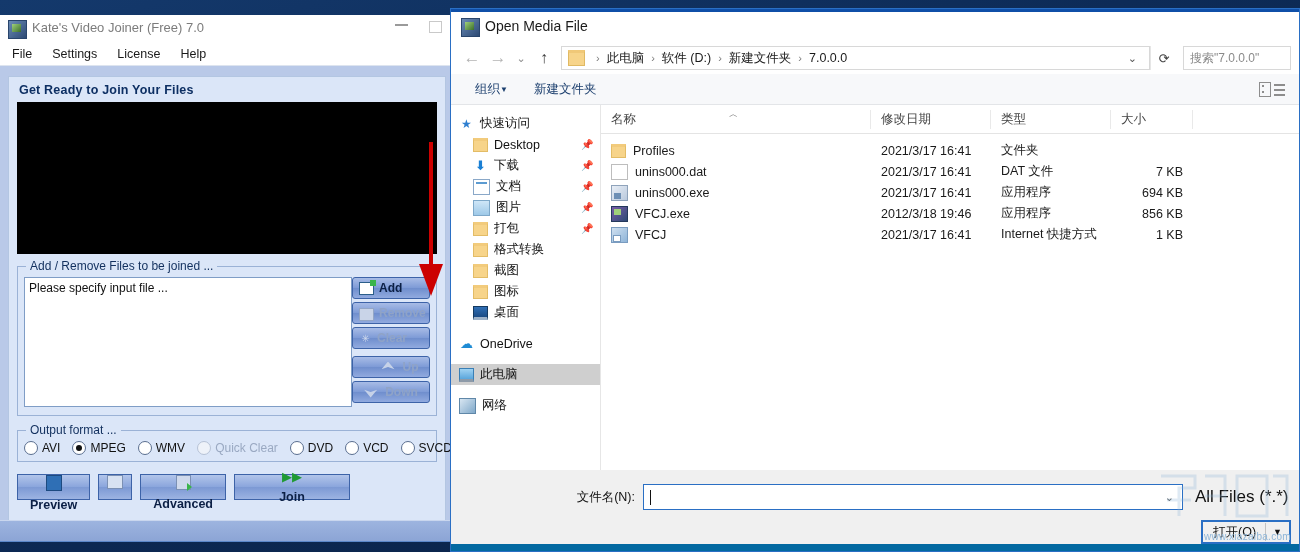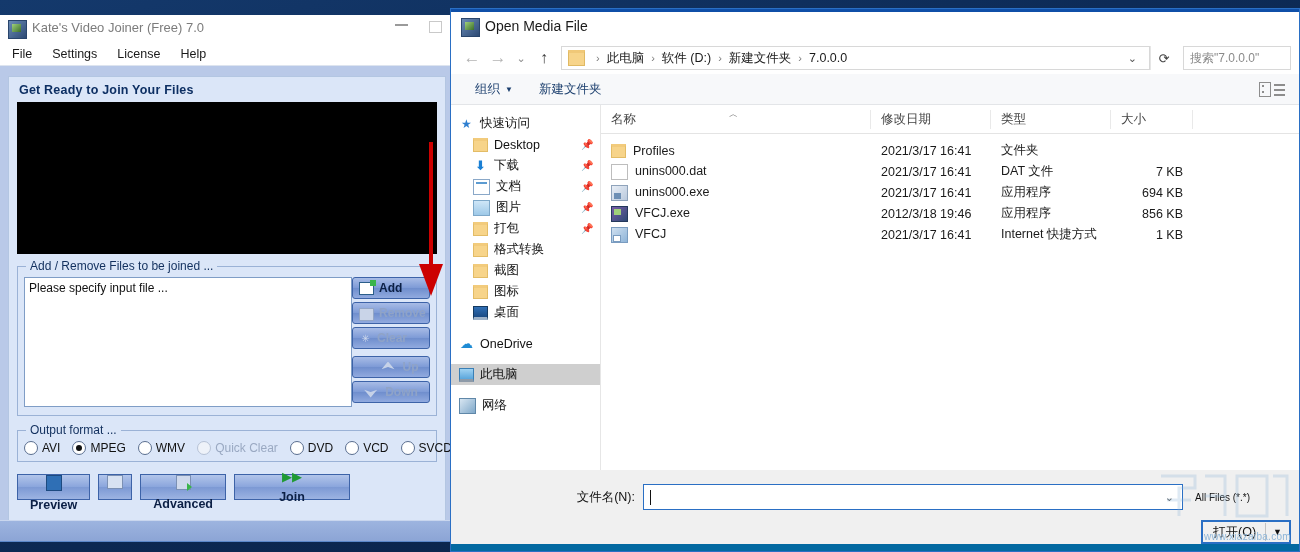--- a/index.html
+++ b/index.html
@@ -106,21 +106,21 @@
   .csep{font-size:11px;color:#7a7a7a;padding:0 7px;}
   #crumb-drop{font-size:11px;color:#555;padding:0 8px;margin-left:auto;}
   #refresh{width:26px;height:24px;display:flex;align-items:center;justify-content:center;
     font-size:13px;color:#444;border-left:1px solid #e6e6e6;}
   #searchbox{width:108px;height:24px;border:1px solid #d8d8d8;background:#fff;margin-left:6px;
     display:flex;align-items:center;padding:0 6px;box-sizing:border-box;}
   #searchbox span{font-size:12px;color:#8a8a8a;white-space:nowrap;overflow:hidden;}
   
   #cmdbar{height:30px;background:#f7f8fa;display:flex;align-items:center;padding:0 0 0 24px;
     border-bottom:1px solid #e3e5e8;position:relative;}
-  .cmd{font-size:12.5px;color:#1c3f6e;margin-right:26px;display:flex;align-items:center;gap:5px;cursor:default;}
+  .cmd{font-size:12.5px;color:#1c3f6e;margin-right:26px;display:flex;align-items:center;cursor:default;}
   .cmd .car{font-size:8px;color:#1c3f6e;}
   #viewicons{position:absolute;right:14px;top:8px;display:flex;gap:3px;align-items:center;}
   .vwa{width:10px;height:13px;border:1px solid #8d8d8d;position:relative;}
   .vwa:before,.vwa:after{content:"";position:absolute;left:2px;width:2px;height:2px;background:#8d8d8d;}
   .vwa:before{top:2px;} .vwa:after{top:8px;}
   .vwl{display:flex;flex-direction:column;gap:3px;justify-content:center;}
   .vwl i{display:block;width:11px;height:2px;background:#8d8d8d;}
   
   #split{display:flex;height:365px;background:#fff;}
   #navpane{width:150px;background:#fff;border-right:1px solid #e6e6e6;padding-top:8px;box-sizing:border-box;}
@@ -148,21 +148,21 @@
   .col{padding-left:10px;box-sizing:border-box;border-right:1px solid #e9e9e9;height:19px;
     display:flex;align-items:center;white-space:nowrap;cursor:default;}
   #sortmark{position:absolute;left:128px;top:3px;font-size:9px;color:#6f6f6f;}
   .c-name{width:270px;}
   .c-date{width:120px;}
   .c-type{width:120px;}
   .c-size{width:82px;justify-content:flex-end;padding-right:10px;padding-left:0;}
   .c-tail{width:100px;border-right:none;}
   .frow{height:21px;display:flex;align-items:center;font-size:12.5px;color:#1a1a1a;cursor:default;}
   .fcell{box-sizing:border-box;white-space:nowrap;overflow:hidden;}
-  .f-name{width:270px;display:flex;gap:7px;padding-left:10px;}
+  .f-name{width:270px;display:flex;align-items:center;gap:7px;padding-left:10px;}
   .f-date{width:120px;padding-left:10px;}
   .f-type{width:120px;padding-left:10px;}
   .f-size{width:82px;text-align:right;padding-right:10px;}
   .fi{width:15px;height:14px;flex:0 0 15px;position:relative;display:inline-block;}
   .fi-folder{background:#f7d48a;border:1px solid #e3bc66;border-top:3px solid #f2cb7c;box-sizing:border-box;}
   .fi-dat{background:#fff;border:1px solid #bdbdbd;}
   .fi-exe{background:linear-gradient(135deg,#e8eef6,#b9c9dd);border:1px solid #8fa3bb;}
   .fi-exe:after{content:"";position:absolute;left:2px;bottom:1px;width:7px;height:6px;background:#6d8fb5;}
   .fi-app{background:linear-gradient(135deg,#7a5ca8,#2d4a74);border:1px solid #24395c;}
   .fi-app:after{content:"";position:absolute;left:2px;top:2px;width:7px;height:6px;background:#9fd07a;}
@@ -170,21 +170,21 @@
   .fi-lnk:after{content:"";position:absolute;left:1px;bottom:0;width:6px;height:5px;
     background:#fff;border:1px solid #7a9cc0;}
   
   #dlgbottom{height:auto;background:#f0f0f0;position:relative;padding-top:14px;}
   #fnrow{display:flex;align-items:center;padding:0 10px 0 0;}
   #fnlabel{width:192px;text-align:right;font-size:12.5px;color:#111;padding-right:8px;box-sizing:border-box;}
   #fninput{flex:1;height:26px;background:#fff;border:1px solid #2a6fc4;display:flex;align-items:center;
     padding:0 4px;box-sizing:border-box;position:relative;min-width:0;}
   #caret{width:1px;height:15px;background:#111;margin-left:2px;}
   #fndrop{margin-left:auto;font-size:11px;color:#555;padding-right:4px;}
-  #filterbox{width:100px;height:26px;margin-left:6px;font-size:10px;color:#111;
+  #filterbox{width:100px;height:26px;margin-left:6px;font-size:17px;color:#111;
     display:flex;align-items:center;padding-left:6px;box-sizing:border-box;}
   #btnrow{display:flex;justify-content:flex-end;padding:10px 8px 0 0;}
   #openbtn{height:24px;border:2px solid #2a6fc4;background:#f0f0f0;display:flex;align-items:center;
     font-size:12.5px;color:#111;padding:0 0 0 10px;box-sizing:border-box;cursor:default;}
   #openbtn .lbl{padding-right:9px;}
   #openbtn .div{width:1px;height:18px;background:#c2c2c2;}
   #openbtn .car{padding:0 7px;font-size:9px;color:#111;}
   #watermark{position:absolute;right:6px;bottom:16px;width:140px;height:62px;
     opacity:.28;pointer-events:none;}
   #wmtext{position:absolute;right:8px;bottom:2px;font-size:10px;color:#8fb6d8;letter-spacing:.3px;}

